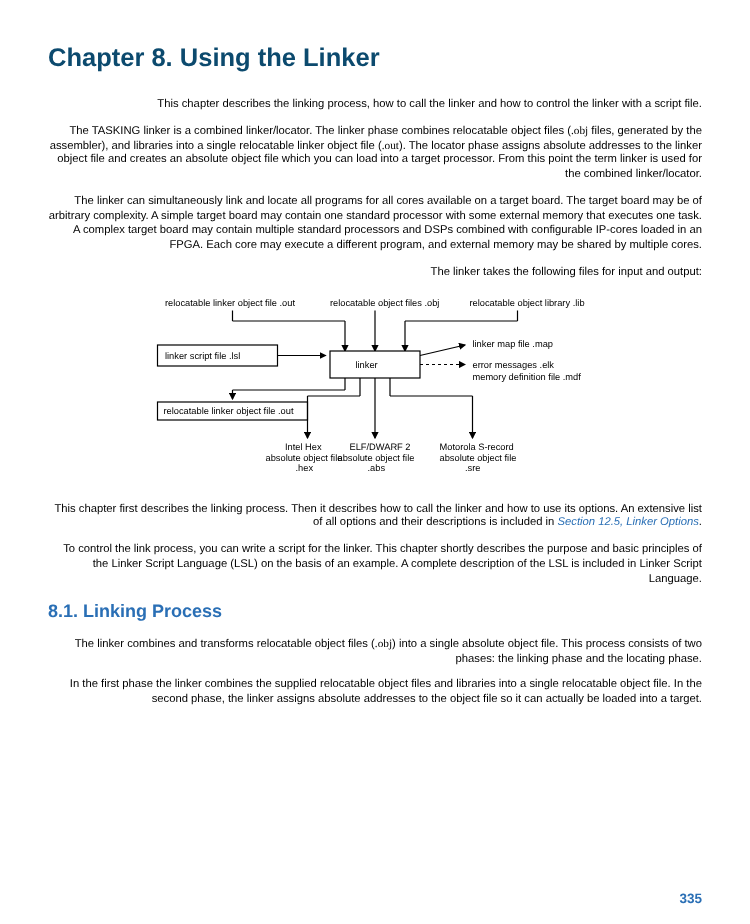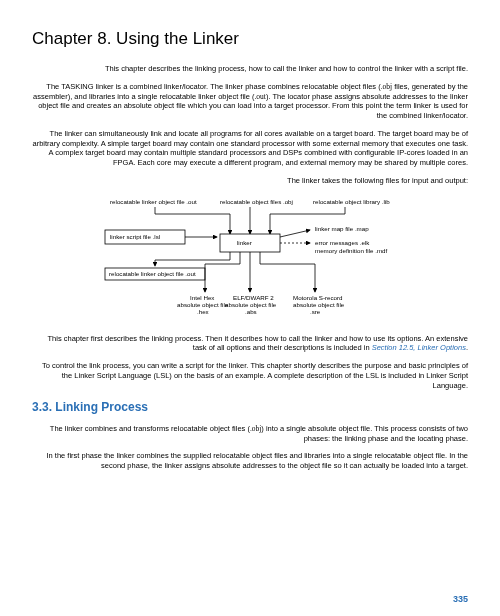--- a/index.html
+++ b/index.html
@@ -8,23 +8,23 @@
     height: 616px;
     background: #fff;
     font-family: Arial, Helvetica, sans-serif;
     font-size: 7.5px;
     line-height: 1.3;
     color: #000;
     padding: 28px 32px 18px 32px;
     position: relative;
   }
   .chapter-title {
-    color: #000000;
+    color: #0c4a6e;
     font-size: 17px;
-    font-weight: normal;
+    font-weight: bold;
     margin-bottom: 14px;
   }
   .para {
     margin-bottom: 8px;
     text-align: right;
   }
   .mono { font-family: Liberation Serif, serif; }
   .section-title {
     color: #2a6fb5;
     font-size: 12px;
@@ -135,26 +135,26 @@
   <text class="diag-text" x="138" y="106">ELF/DWARF 2</text>
   <text class="diag-text" x="130" y="113">absolute object file</text>
   <text class="diag-text" x="150" y="120">.abs</text>
 
   <text class="diag-text" x="198" y="106">Motorola S-record</text>
   <text class="diag-text" x="198" y="113">absolute object file</text>
   <text class="diag-text" x="215" y="120">.sre</text>
 </svg>
 
 <p class="para">
-  <span>This chapter first describes the linking process. Then it describes how to call the linker and how to use its options. An extensive task of all options and their descriptions is included in </span><span class="link">Section 12.5, Linker Options</span><span>.</span>
+  <span>This chapter first describes the linking process. Then it describes how to call the linker and how to use its options. An extensive list of all options and their descriptions is included in </span><span class="link">Section 12.5, Linker Options</span><span>.</span>
 </p>
 
 <p class="para">To control the link process, you can write a script for the linker. This chapter shortly describes the purpose and basic principles of the Linker Script Language (LSL) on the basis of an example. A complete description of the LSL is included in Linker Script Language.</p>
 
-<h2 class="section-title">3.3. Linking Process</h2>
+<h2 class="section-title">8.1. Linking Process</h2>
 
 <p class="para">
   <span>The linker combines and transforms relocatable object files (</span><span class="mono">.obj</span><span>) into a single absolute object file. This process consists of two phases: the linking phase and the locating phase.</span>
 </p>
 
 <p class="para">In the first phase the linker combines the supplied relocatable object files and libraries into a single relocatable object file. In the second phase, the linker assigns absolute addresses to the object file so it can actually be loaded into a target.</p>
 
 <div class="page-num">335</div>
 
 </body></html>

